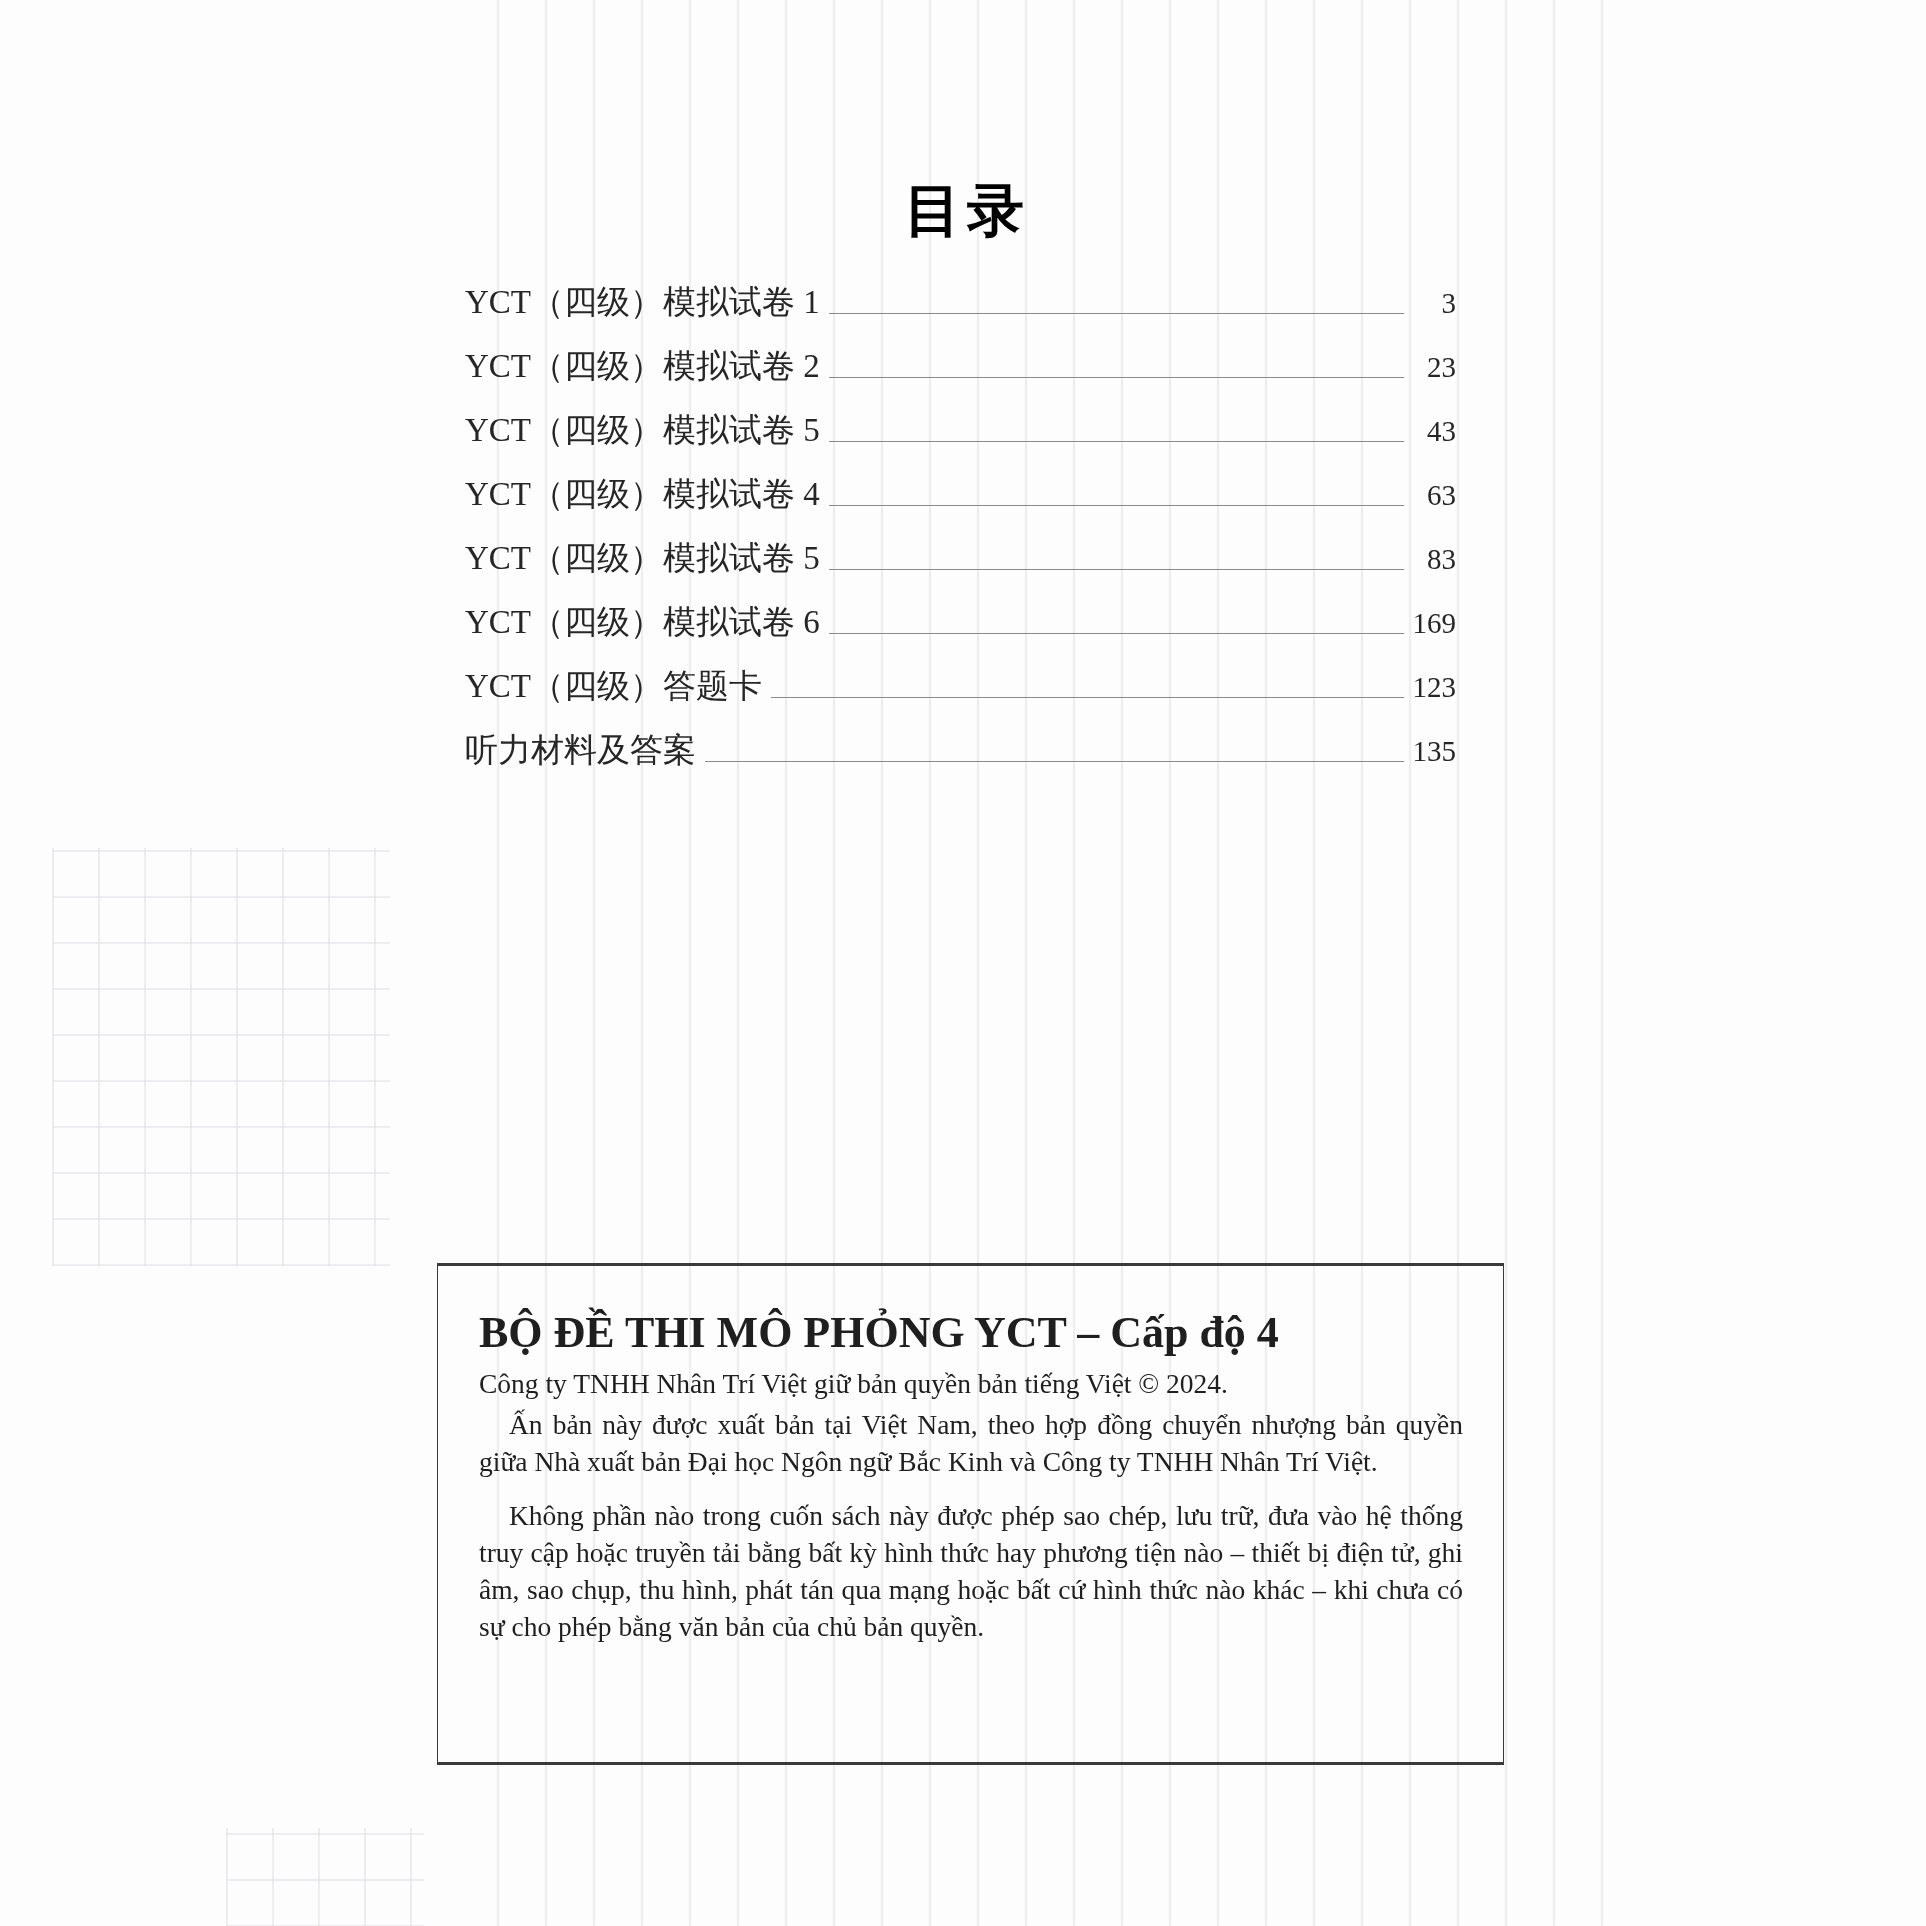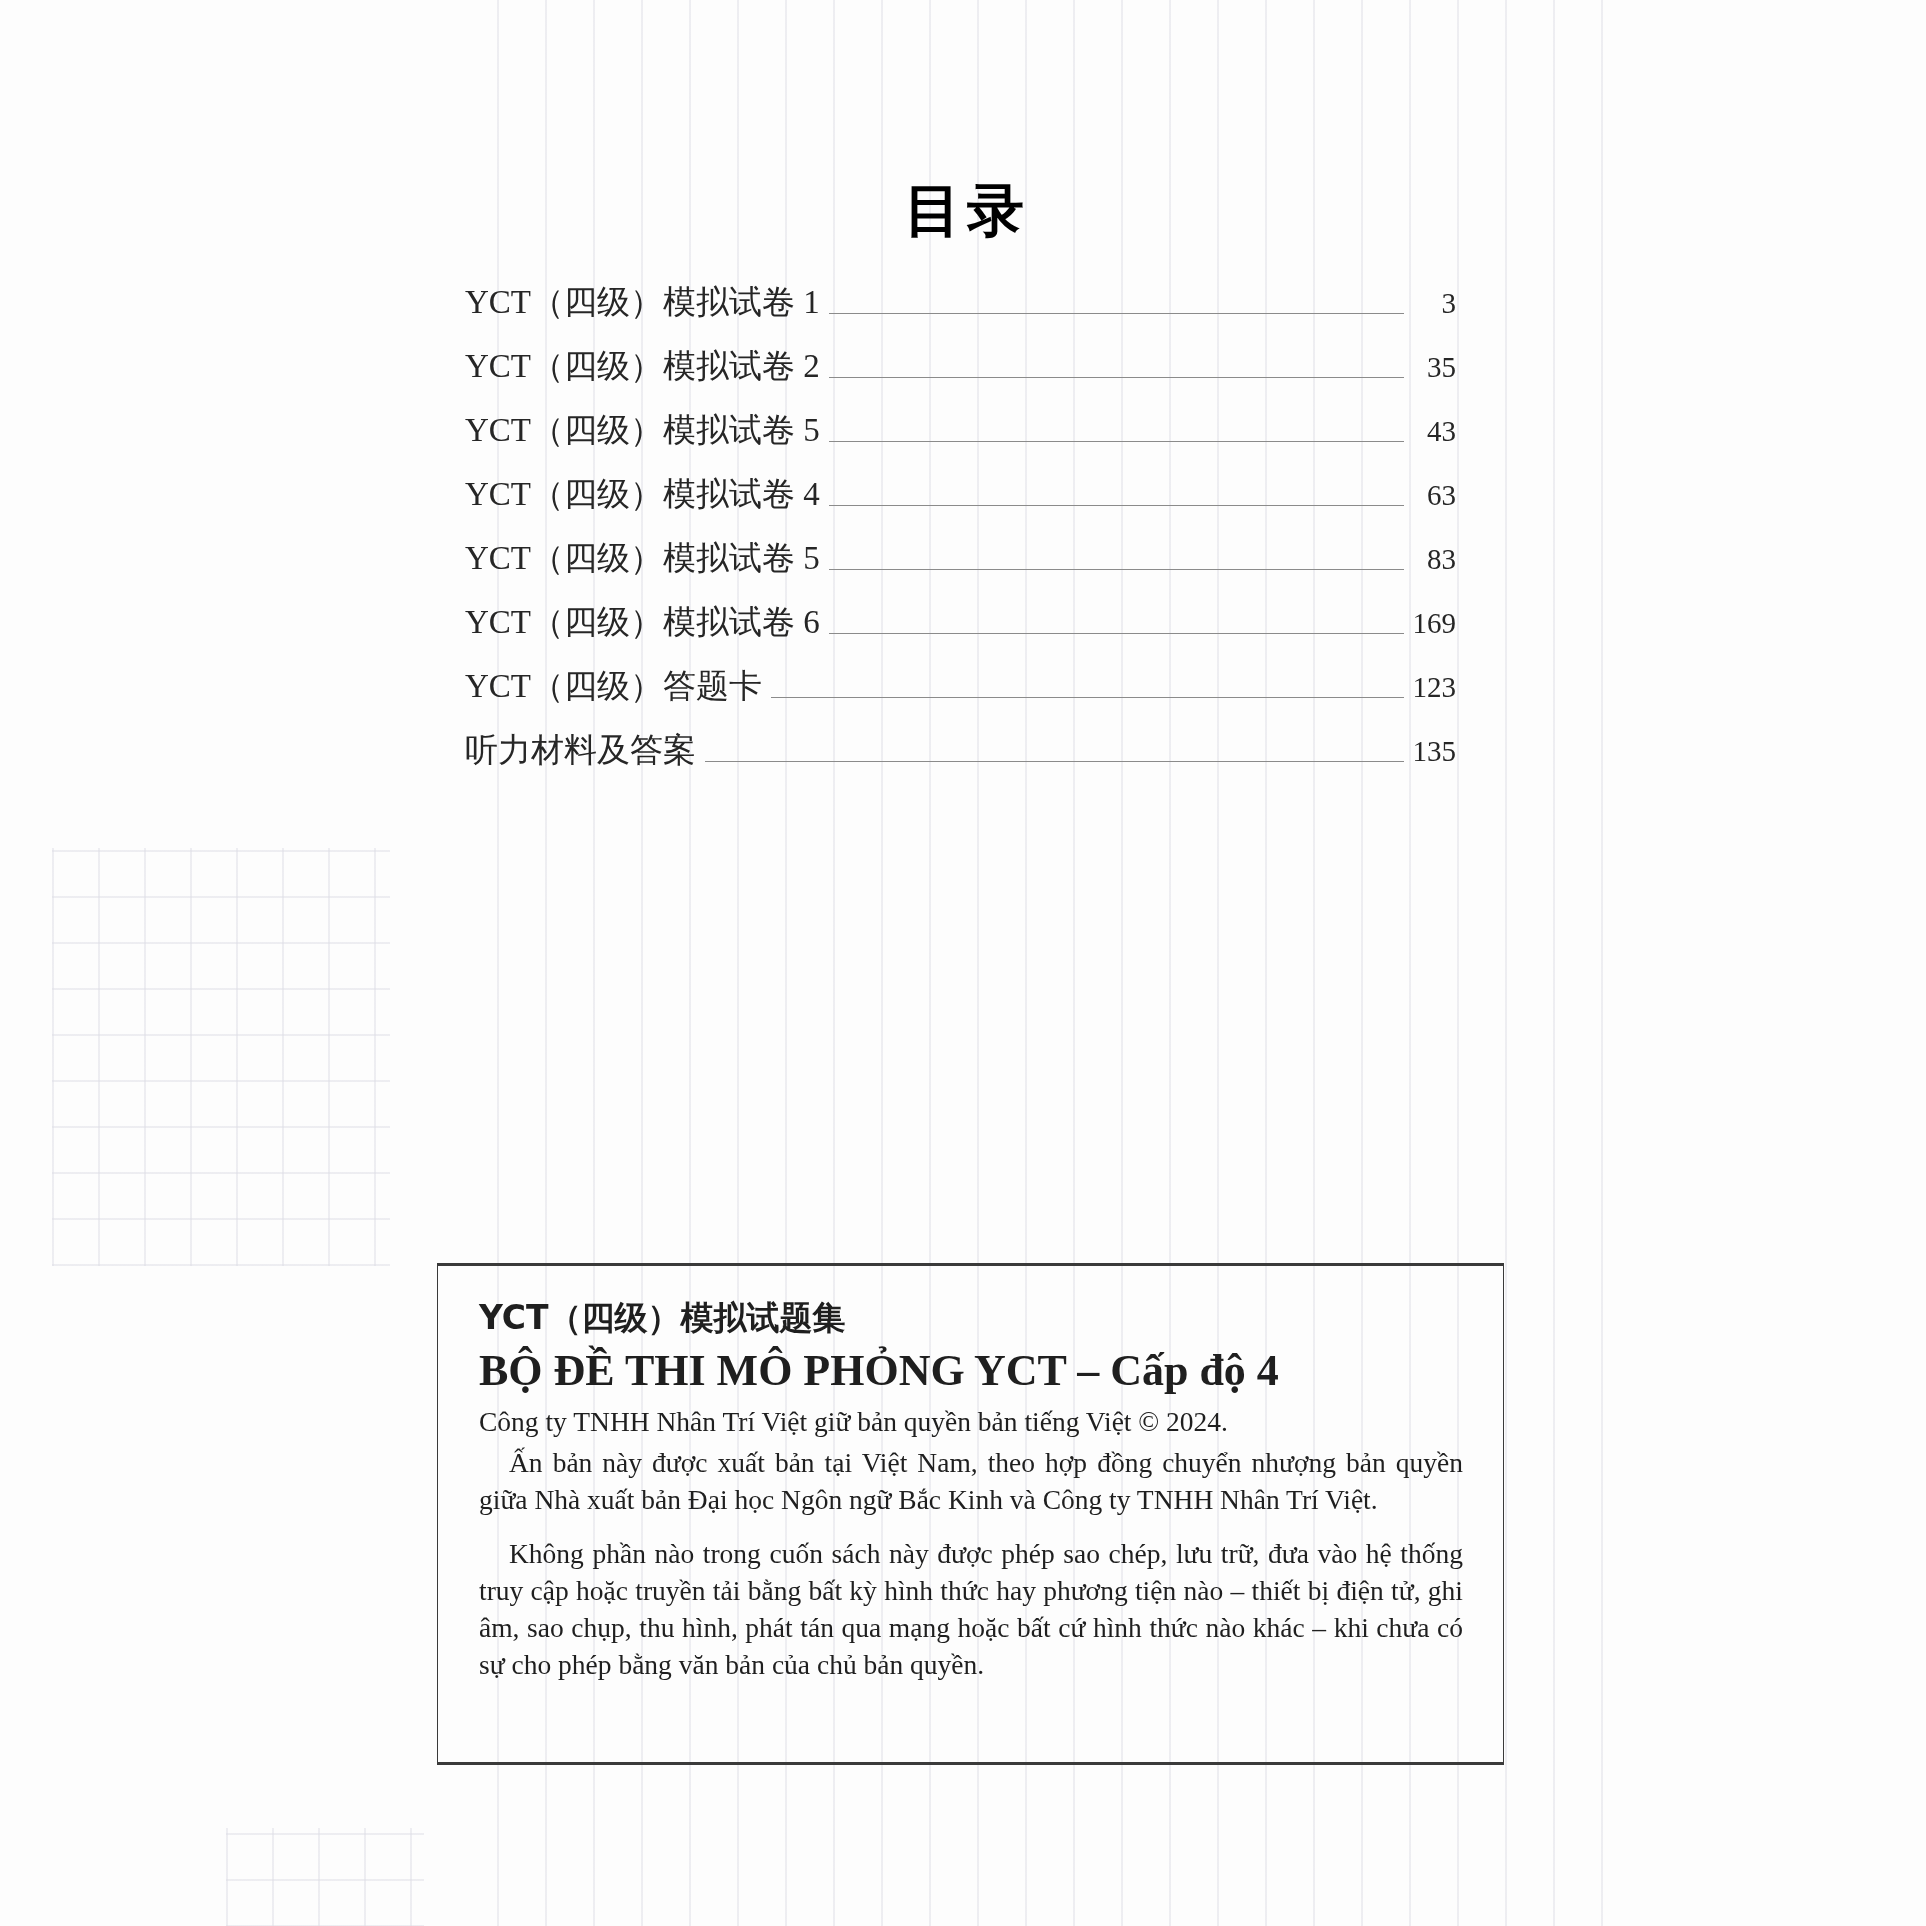--- a/index.html
+++ b/index.html
@@ -143,21 +143,21 @@
 
   <div class="toc">
     <div class="toc-row">
       <span class="toc-label">YCT（四级）模拟试卷 1</span>
       <span class="toc-leader"></span>
       <span class="toc-page">3</span>
     </div>
     <div class="toc-row">
       <span class="toc-label">YCT（四级）模拟试卷 2</span>
       <span class="toc-leader"></span>
-      <span class="toc-page">35</span>
+      <span class="toc-page">23</span>
     </div>
     <div class="toc-row">
       <span class="toc-label">YCT（四级）模拟试卷 5</span>
       <span class="toc-leader"></span>
       <span class="toc-page">43</span>
     </div>
     <div class="toc-row">
       <span class="toc-label">YCT（四级）模拟试卷 4</span>
       <span class="toc-leader"></span>
       <span class="toc-page">63</span>
@@ -178,21 +178,20 @@
       <span class="toc-page">123</span>
     </div>
     <div class="toc-row">
       <span class="toc-label">听力材料及答案</span>
       <span class="toc-leader"></span>
       <span class="toc-page">135</span>
     </div>
   </div>
 
   <div class="copyright-box">
-    <p class="box-title-zh">YCT（四级）模拟试题集</p>
     <p class="box-title-vi">BỘ ĐỀ THI MÔ PHỎNG YCT – Cấp độ 4</p>
     <p class="box-line copyright">Công ty TNHH Nhân Trí Việt giữ bản quyền bản tiếng Việt © 2024.</p>
     <p class="box-para license">Ấn bản này được xuất bản tại Việt Nam, theo hợp đồng chuyển nhượng bản quyền giữa Nhà xuất bản Đại học Ngôn ngữ Bắc Kinh và Công ty TNHH Nhân Trí Việt.</p>
     <p class="box-para rights">Không phần nào trong cuốn sách này được phép sao chép, lưu trữ, đưa vào hệ thống truy cập hoặc truyền tải bằng bất kỳ hình thức hay phương tiện nào – thiết bị điện tử, ghi âm, sao chụp, thu hình, phát tán qua mạng hoặc bất cứ hình thức nào khác – khi chưa có sự cho phép bằng văn bản của chủ bản quyền.</p>
   </div>
 
 </div>
 
 
 </body></html>

